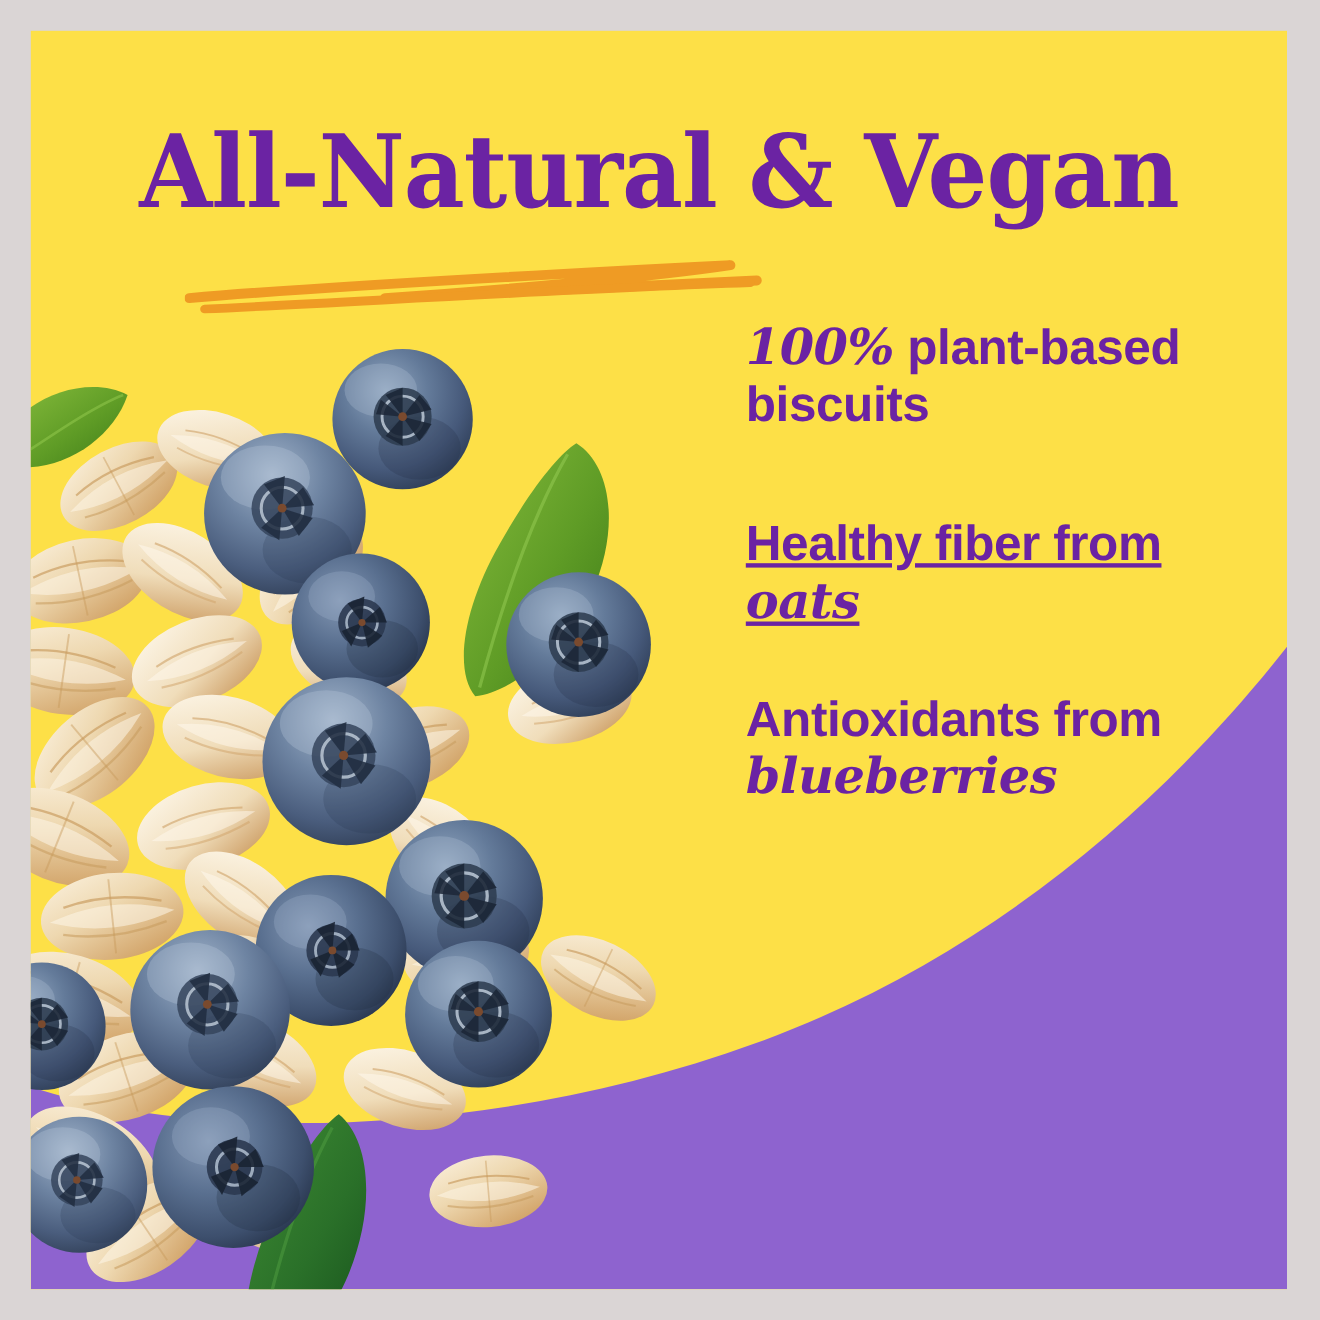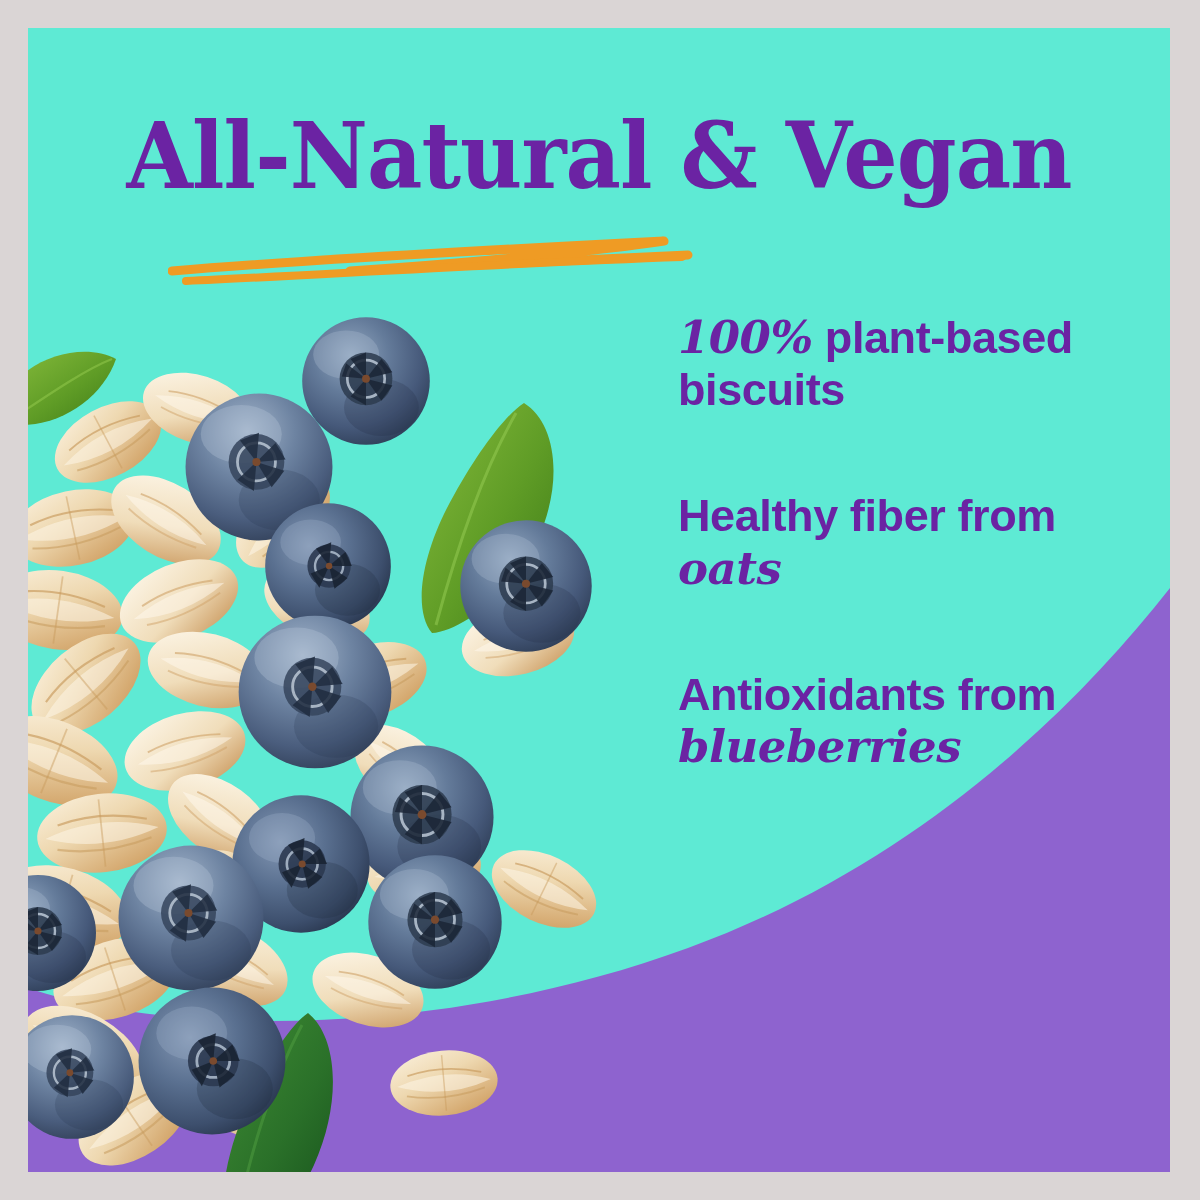--- a/index.html
+++ b/index.html
@@ -3,47 +3,47 @@
 <meta charset="utf-8">
 <style>
   html,body{margin:0;padding:0;}
   body{
     width:1200px;height:1200px;overflow:hidden;
     background:#dad5d5;
     font-family:"Liberation Sans",sans-serif;
   }
   #poster{
     position:absolute;left:28px;top:28px;width:1142px;height:1144px;
-    background:#5eead4;overflow:hidden;
+    background:#fde047;overflow:hidden;
   }
   
   #swoosh{position:absolute;left:0;top:0;width:1142px;height:1144px;}
   
   #photo{position:absolute;left:-20px;top:285px;width:660px;height:860px;}
   
   #headline{
     position:absolute;left:0;top:82px;width:1142px;text-align:center;
     font-family:"DejaVu Serif","Liberation Serif",serif;
     font-weight:700;font-size:92px;line-height:1;
     letter-spacing:-1px;color:#6b23a3;
     transform:scaleX(.93);transform-origin:50% 50%;
     white-space:nowrap;
   }
   #squiggle{position:absolute;left:140px;top:203px;width:540px;height:54px;}
   
-  #bullets{position:absolute;left:650px;top:284px;width:440px;}
+  #bullets{position:absolute;left:650px;top:262px;width:440px;}
   .bullet{
     color:#6b23a3;
     font-family:"Liberation Sans",sans-serif;
     font-weight:700;font-size:45px;line-height:1.16;
     letter-spacing:-.4px;
   }
   .b1{margin-bottom:74px;}
   .b2{margin-bottom:74px;}
-  .b3{margin-bottom:74px;}
+  .b3{margin-bottom:55px;text-decoration:underline;}
   .b4{margin-bottom:15px;}
   .em{
     font-family:"DejaVu Serif","Liberation Serif",serif;
     font-style:italic;font-weight:700;
     letter-spacing:-.5px;
   }
 </style>
 </head>
 <body>
 

